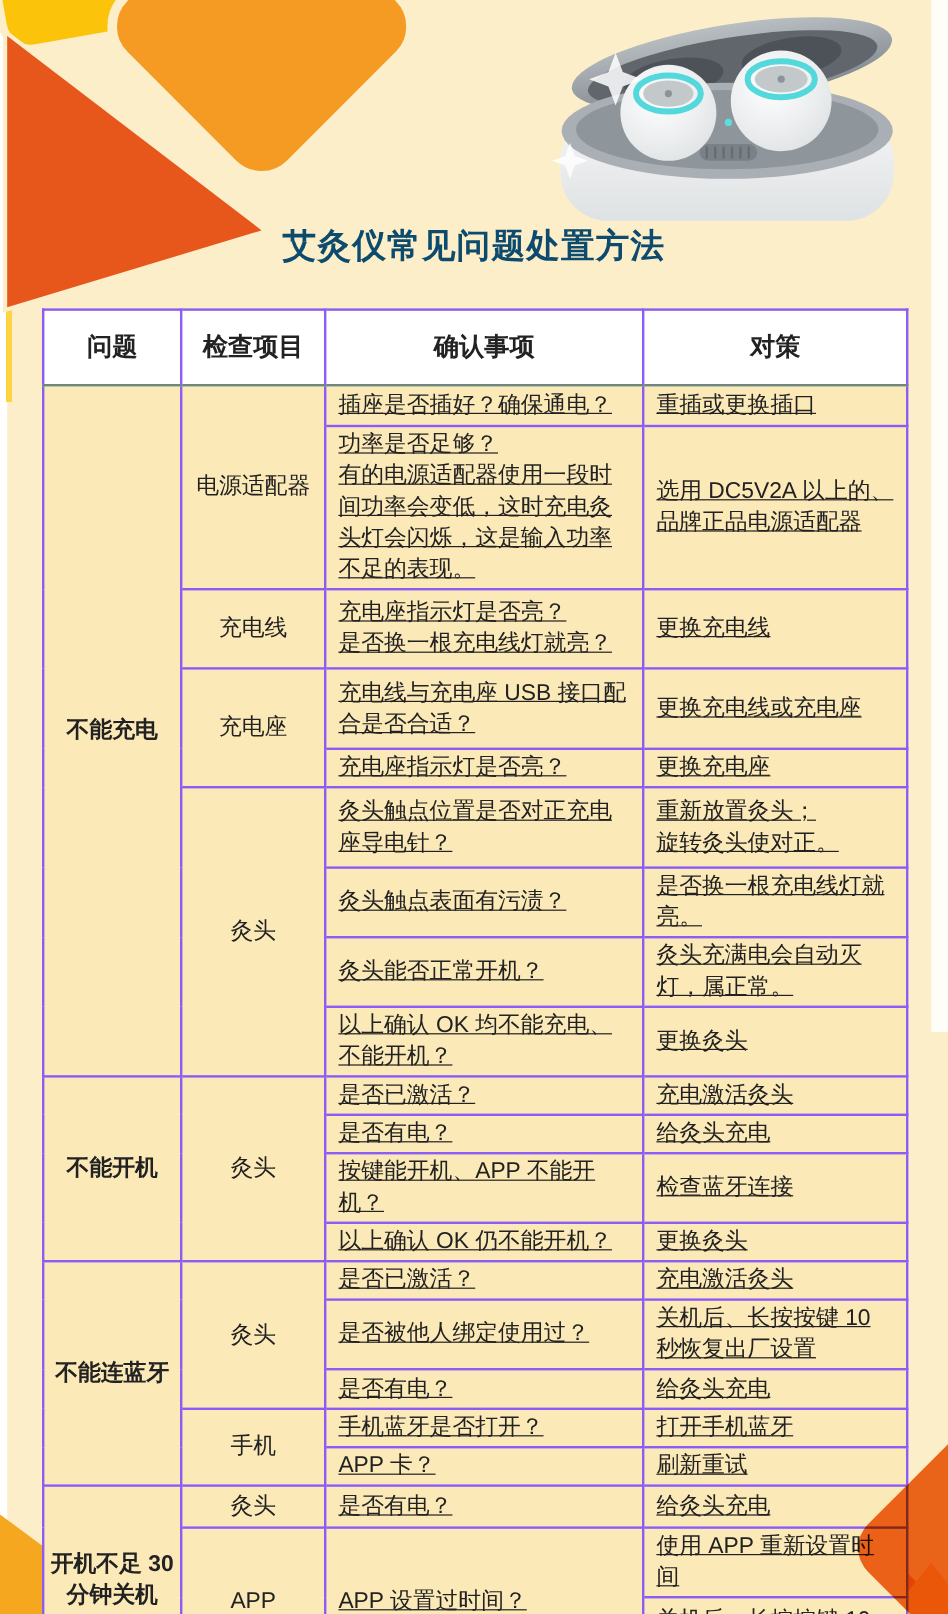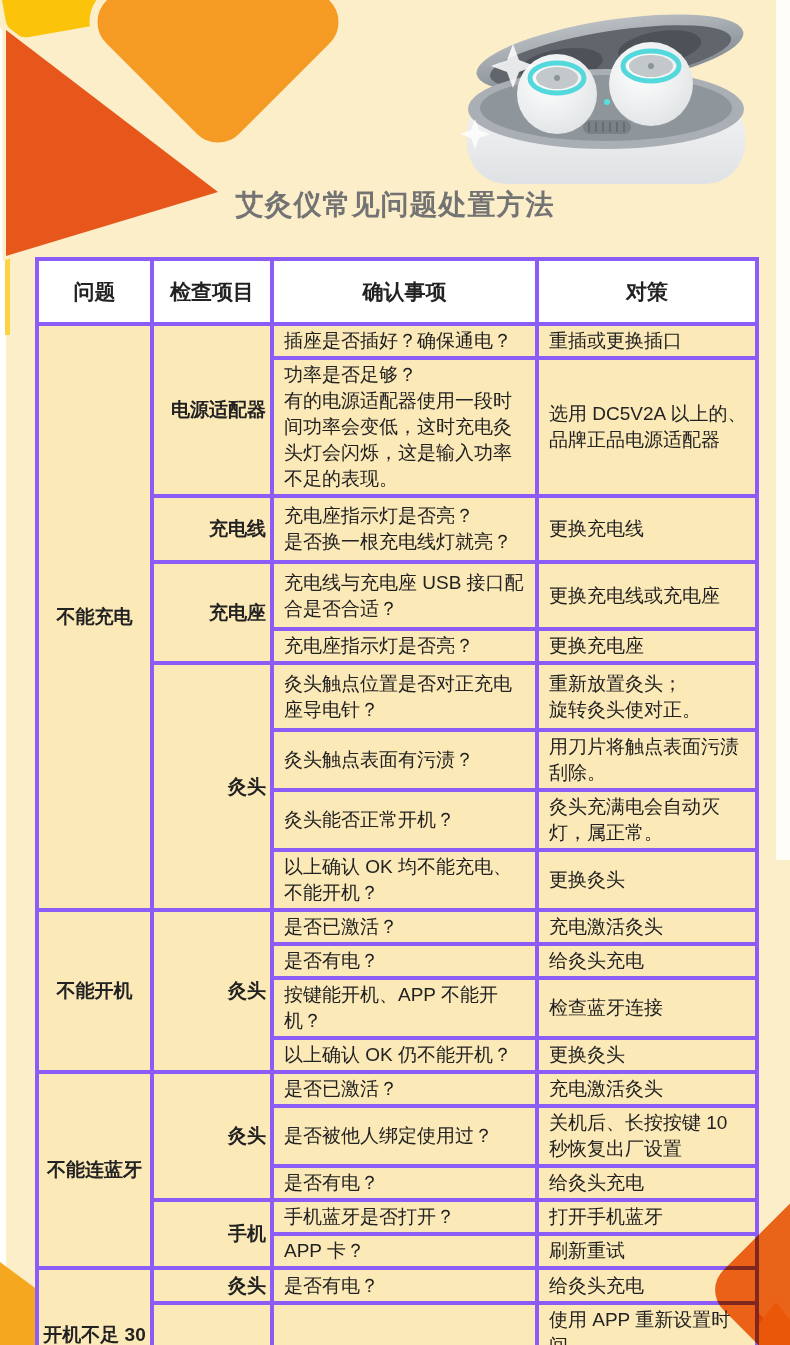--- a/index.html
+++ b/index.html
@@ -9,35 +9,35 @@
   
   .decor{position:absolute;left:0;top:0;width:790px;height:1345px;pointer-events:none;}
   #bg-decor{z-index:0;}
   #over-decor{z-index:5;mix-blend-mode:multiply;}
 
   
   #product{position:absolute;left:455px;top:2px;width:320px;height:195px;z-index:1;}
 
   
   #page-title{position:absolute;left:0;top:186px;width:790px;text-align:center;
-    font-size:28px;font-weight:bold;color:#737373;letter-spacing:1px;z-index:2;}
+    font-size:28px;font-weight:bold;color:#0c4a6e;letter-spacing:1px;z-index:2;}
 
   
   #table-wrap{position:absolute;left:35px;top:257px;width:720px;z-index:1;}
   table{border-collapse:collapse;table-layout:fixed;width:720px;
     font-size:19px;color:#222;line-height:26px;}
-  th,td{border:4px solid #8b5cf6;padding:2px 8px 2px 10px;vertical-align:middle;
+  th,td{border:2px solid #8b5cf6;padding:2px 8px 2px 10px;vertical-align:middle;
     overflow:hidden;}
   table{border:2px solid #3c5a68;}
   thead th{background:#ffffff;font-weight:bold;font-size:21px;text-align:center;
     height:57px;border-bottom:2px solid #6d8781;padding:2px;}
   tbody td{background:#fce9b8;}
   td.col-problem{font-weight:bold;text-align:center;padding:2px 4px;}
-  td.col-item{text-align:right;padding:2px 4px;font-weight:bold;}
-  .cell-text{white-space:pre-line;}
+  td.col-item{text-align:center;padding:2px 4px;}
+  .cell-text{white-space:pre-line;text-decoration:underline;}
   tr.section-start td{border-top-width:2px;}
 
   
   #footer-strip{position:absolute;left:183px;top:1301px;width:428px;height:36px;
     background:#ffffff;z-index:2;display:flex;align-items:center;justify-content:center;}
   #footer-text{font-size:22px;color:#4a86c8;letter-spacing:1px;}
 </style>
 </head>
 <body>
 
@@ -168,21 +168,21 @@
             <td class="cell-text">更换充电座</td>
           </tr>
           <tr style="height: 67px;">
             <td class="col-item" rowspan="4">灸头</td>
             <td class="cell-text" rowspan="1">灸头触点位置是否对正充电座导电针？</td>
             <td class="cell-text">重新放置灸头；
 旋转灸头使对正。</td>
           </tr>
           <tr style="height: 55px;">
             <td class="cell-text" rowspan="1">灸头触点表面有污渍？</td>
-            <td class="cell-text">用刀片将触点表面污渍刮除。</td>
+            <td class="cell-text">是否换一根充电线灯就亮。</td>
           </tr>
           <tr style="height: 57px;">
             <td class="cell-text" rowspan="1">灸头能否正常开机？</td>
             <td class="cell-text">灸头充满电会自动灭灯，属正常。</td>
           </tr>
           <tr style="height: 45px;">
             <td class="cell-text" rowspan="1">以上确认 OK 均不能充电、不能开机？</td>
             <td class="cell-text">更换灸头</td>
           </tr>
           <tr class="section-start" style="height: 31px;">

